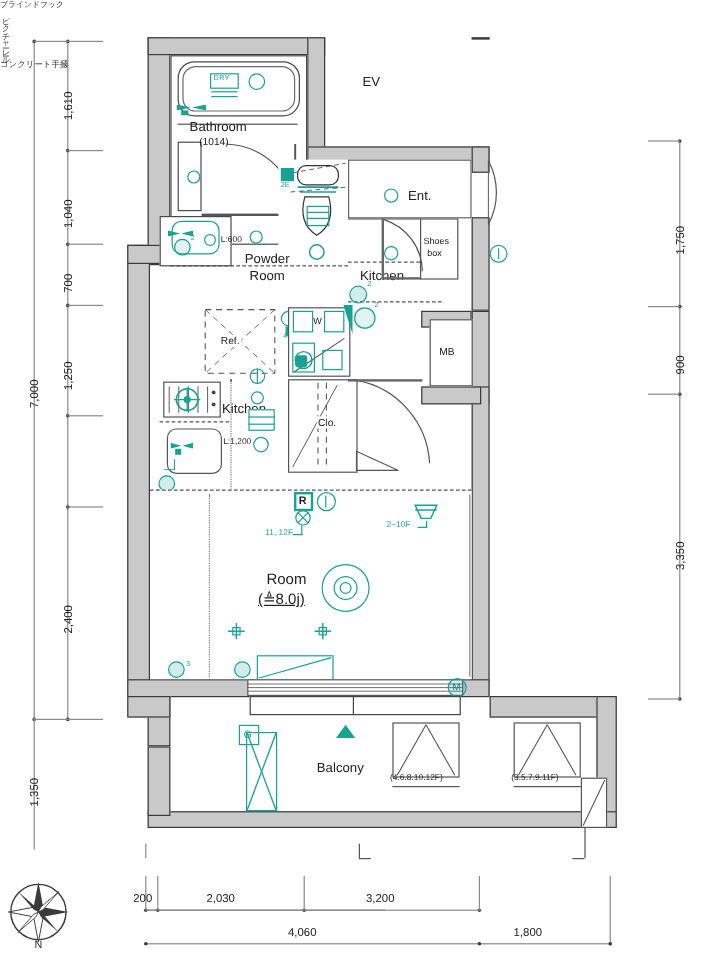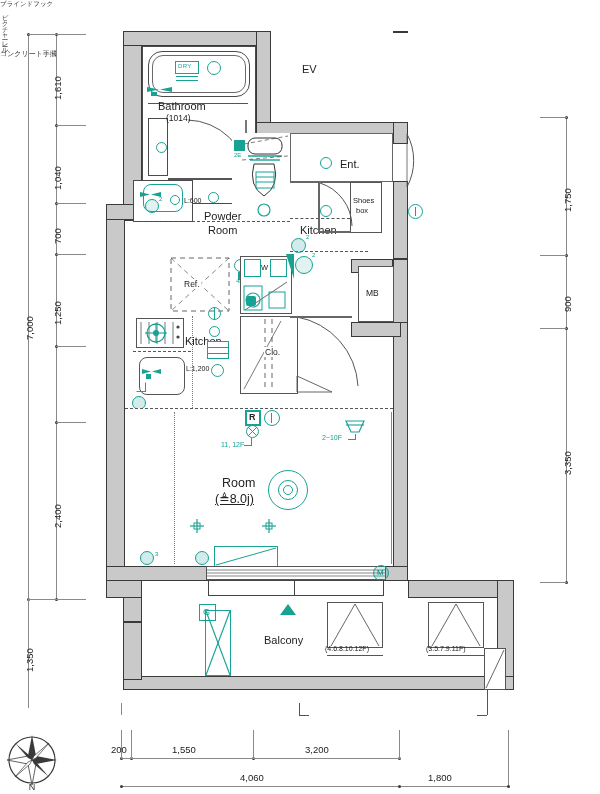--- a/index.html
+++ b/index.html
@@ -400,21 +400,21 @@
   <div class="dimdot" style="left:130px;top:757px;"></div>
   <div class="dimdot" style="left:252px;top:757px;"></div>
   <div class="dimdot" style="left:398px;top:757px;"></div>
   <div class="dimline" style="left:121px;top:758px;width:280px;height:1px;"></div>
   <div class="dimtick" style="left:121px;top:730px;width:1px;height:28px;"></div>
   <div class="dimtick" style="left:131px;top:730px;width:1px;height:28px;"></div>
   <div class="dimtick" style="left:253px;top:730px;width:1px;height:28px;"></div>
   <div class="dimtick" style="left:399px;top:730px;width:1px;height:28px;"></div>
   <div class="dimtick" style="left:508px;top:730px;width:1px;height:58px;"></div>
   <div class="dimtxt" style="left:111px;top:744px;">200</div>
-  <div class="dimtxt" style="left:172px;top:744px;">1,550</div>
+  <div class="dimtxt" style="left:172px;top:744px;">2,030</div>
   <div class="dimtxt" style="left:305px;top:744px;">3,200</div>
 
   <div class="dimline" style="left:121px;top:786px;width:388px;height:1px;"></div>
   <div class="dimdot" style="left:120px;top:785px;"></div>
   <div class="dimdot" style="left:398px;top:785px;"></div>
   <div class="dimdot" style="left:507px;top:785px;"></div>
   <div class="dimtxt" style="left:240px;top:772px;">4,060</div>
   <div class="dimtxt" style="left:428px;top:772px;">1,800</div>
 
   <div class="dimtick" style="left:121px;top:703px;width:1px;height:12px;"></div>

